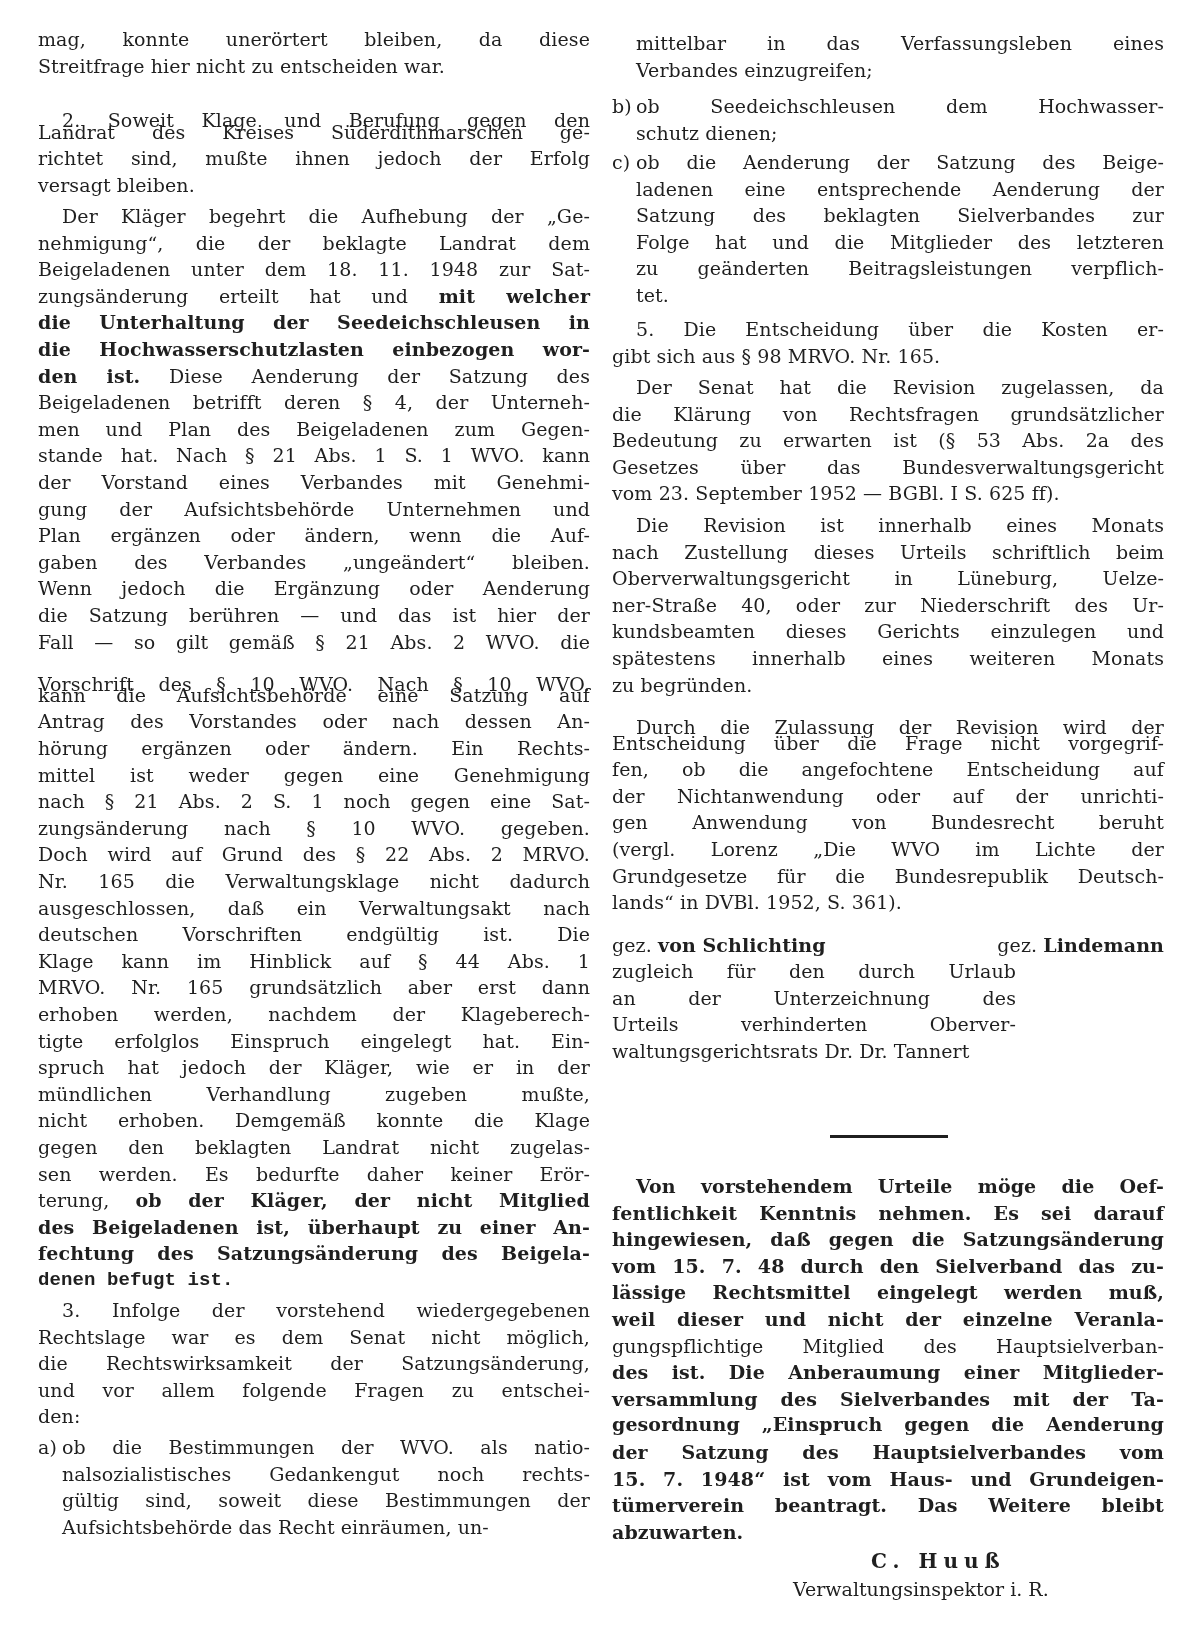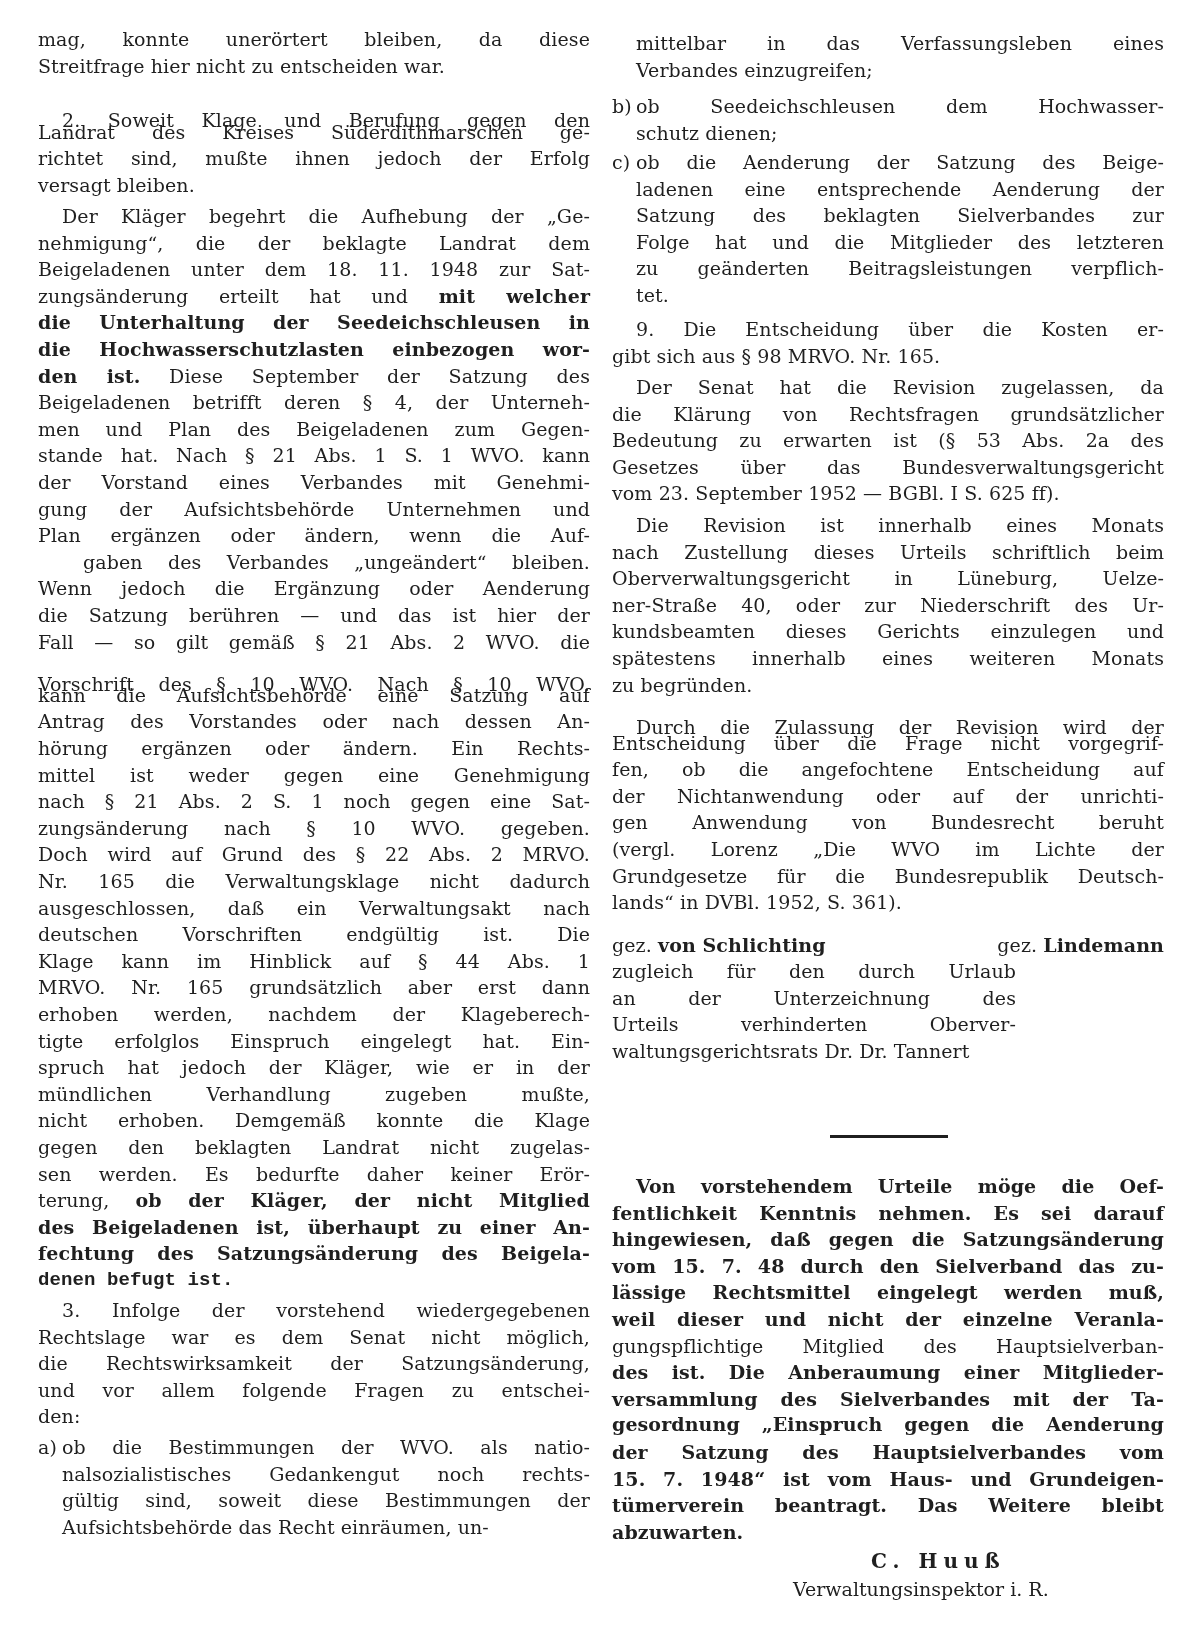--- a/index.html
+++ b/index.html
@@ -40,28 +40,28 @@
     <div class="line ind" style="top: 92px; margin-top: 15px;">2. Soweit Klage und Berufung gegen den</div>
     <div class="line" style="top: 118.6px;">Landrat des Kreises Süderdithmarschen ge-</div>
     <div class="line" style="top: 145.2px;">richtet sind, mußte ihnen jedoch der Erfolg</div>
     <div class="line last" style="top: 171.8px;">versagt bleiben.</div>
     <div class="line ind" style="top: 203px;">Der Kläger begehrt die Aufhebung der „Ge-</div>
     <div class="line" style="top: 229.6px;">nehmigung“, die der beklagte Landrat dem</div>
     <div class="line" style="top: 256.2px;">Beigeladenen unter dem 18. 11. 1948 zur Sat-</div>
     <div class="line" style="top: 282.8px;"><span>zungsänderung erteilt hat und </span><b>mit welcher</b></div>
     <div class="line" style="top: 309.4px;"><span></span><b>die Unterhaltung der Seedeichschleusen in</b></div>
     <div class="line" style="top: 336px;"><span></span><b>die Hochwasserschutzlasten einbezogen wor-</b></div>
-    <div class="line" style="top: 362.6px;"><b>den ist.</b><span> Diese September der Satzung des</span></div>
+    <div class="line" style="top: 362.6px;"><b>den ist.</b><span> Diese Aenderung der Satzung des</span></div>
     <div class="line" style="top: 389.2px;">Beigeladenen betrifft deren § 4, der Unterneh-</div>
     <div class="line" style="top: 415.8px;">men und Plan des Beigeladenen zum Gegen-</div>
     <div class="line" style="top: 442.4px;">stande hat. Nach § 21 Abs. 1 S. 1 WVO. kann</div>
     <div class="line" style="top: 469px;">der Vorstand eines Verbandes mit Genehmi-</div>
     <div class="line" style="top: 495.6px;">gung der Aufsichtsbehörde Unternehmen und</div>
     <div class="line" style="top: 522.2px;">Plan ergänzen oder ändern, wenn die Auf-</div>
-    <div class="line" style="top: 548.8px; margin-left: 45px;">gaben des Verbandes „ungeändert“ bleiben.</div>
+    <div class="line" style="top: 548.8px;">gaben des Verbandes „ungeändert“ bleiben.</div>
     <div class="line" style="top: 575.4px;">Wenn jedoch die Ergänzung oder Aenderung</div>
     <div class="line" style="top: 602px;">die Satzung berühren — und das ist hier der</div>
     <div class="line" style="top: 628.6px;">Fall — so gilt gemäß § 21 Abs. 2 WVO. die</div>
     <div class="line" style="top: 655.2px; margin-top: 16px;">Vorschrift des § 10 WVO. Nach § 10 WVO.</div>
     <div class="line" style="top: 681.8px;">kann die Aufsichtsbehörde eine Satzung auf</div>
     <div class="line" style="top: 708.4px;">Antrag des Vorstandes oder nach dessen An-</div>
     <div class="line" style="top: 735px;">hörung ergänzen oder ändern. Ein Rechts-</div>
     <div class="line" style="top: 761.6px;">mittel ist weder gegen eine Genehmigung</div>
     <div class="line" style="top: 788.2px;">nach § 21 Abs. 2 S. 1 noch gegen eine Sat-</div>
     <div class="line" style="top: 814.8px;">zungsänderung nach § 10 WVO. gegeben.</div>
@@ -96,21 +96,21 @@
     <div class="line hang" style="top: 30px;">mittelbar in das Verfassungsleben eines</div>
     <div class="line last hang" style="top: 56.6px;">Verbandes einzugreifen;</div>
     <div class="line hang" style="top: 93px;"><span class="lbl">b)</span>ob Seedeichschleusen dem Hochwasser-</div>
     <div class="line last hang" style="top: 119.6px;">schutz dienen;</div>
     <div class="line hang" style="top: 149px;"><span class="lbl">c)</span>ob die Aenderung der Satzung des Beige-</div>
     <div class="line hang" style="top: 175.6px;">ladenen eine entsprechende Aenderung der</div>
     <div class="line hang" style="top: 202.2px;">Satzung des beklagten Sielverbandes zur</div>
     <div class="line hang" style="top: 228.8px;">Folge hat und die Mitglieder des letzteren</div>
     <div class="line hang" style="top: 255.4px;">zu geänderten Beitragsleistungen verpflich-</div>
     <div class="line last hang" style="top: 282px;">tet.</div>
-    <div class="line ind" style="top: 316px;">9. Die Entscheidung über die Kosten er-</div>
+    <div class="line ind" style="top: 316px;">5. Die Entscheidung über die Kosten er-</div>
     <div class="line last" style="top: 342.6px;">gibt sich aus § 98 MRVO. Nr. 165.</div>
     <div class="line ind" style="top: 374px;">Der Senat hat die Revision zugelassen, da</div>
     <div class="line" style="top: 400.6px;">die Klärung von Rechtsfragen grundsätzlicher</div>
     <div class="line" style="top: 427.2px;">Bedeutung zu erwarten ist (§ 53 Abs. 2a des</div>
     <div class="line" style="top: 453.8px;">Gesetzes über das Bundesverwaltungsgericht</div>
     <div class="line last" style="top: 480.4px;">vom 23. September 1952 — BGBl. I S. 625 ff).</div>
     <div class="line ind" style="top: 512px;">Die Revision ist innerhalb eines Monats</div>
     <div class="line" style="top: 538.6px;">nach Zustellung dieses Urteils schriftlich beim</div>
     <div class="line" style="top: 565.2px;">Oberverwaltungsgericht in Lüneburg, Uelze-</div>
     <div class="line" style="top: 591.8px;">ner-Straße 40, oder zur Niederschrift des Ur-</div>

